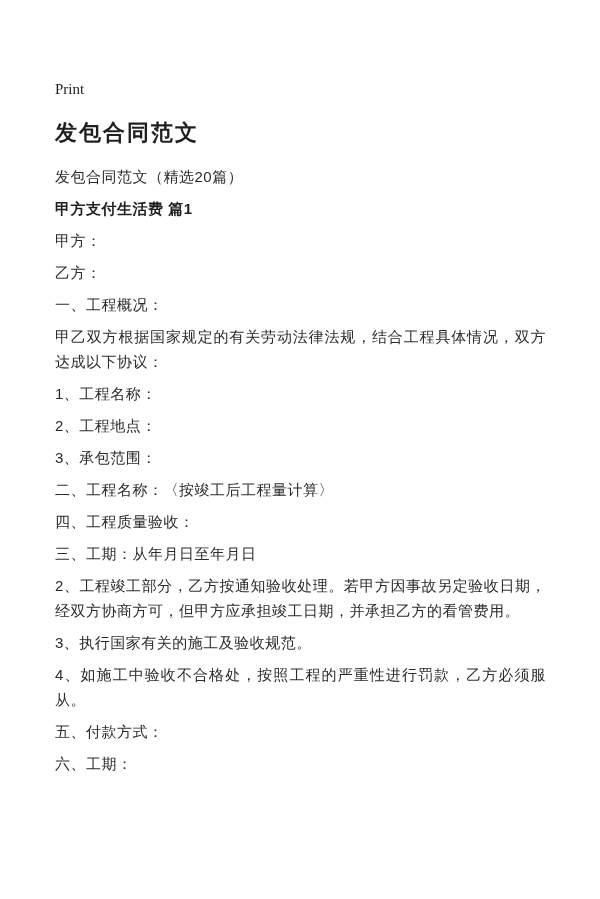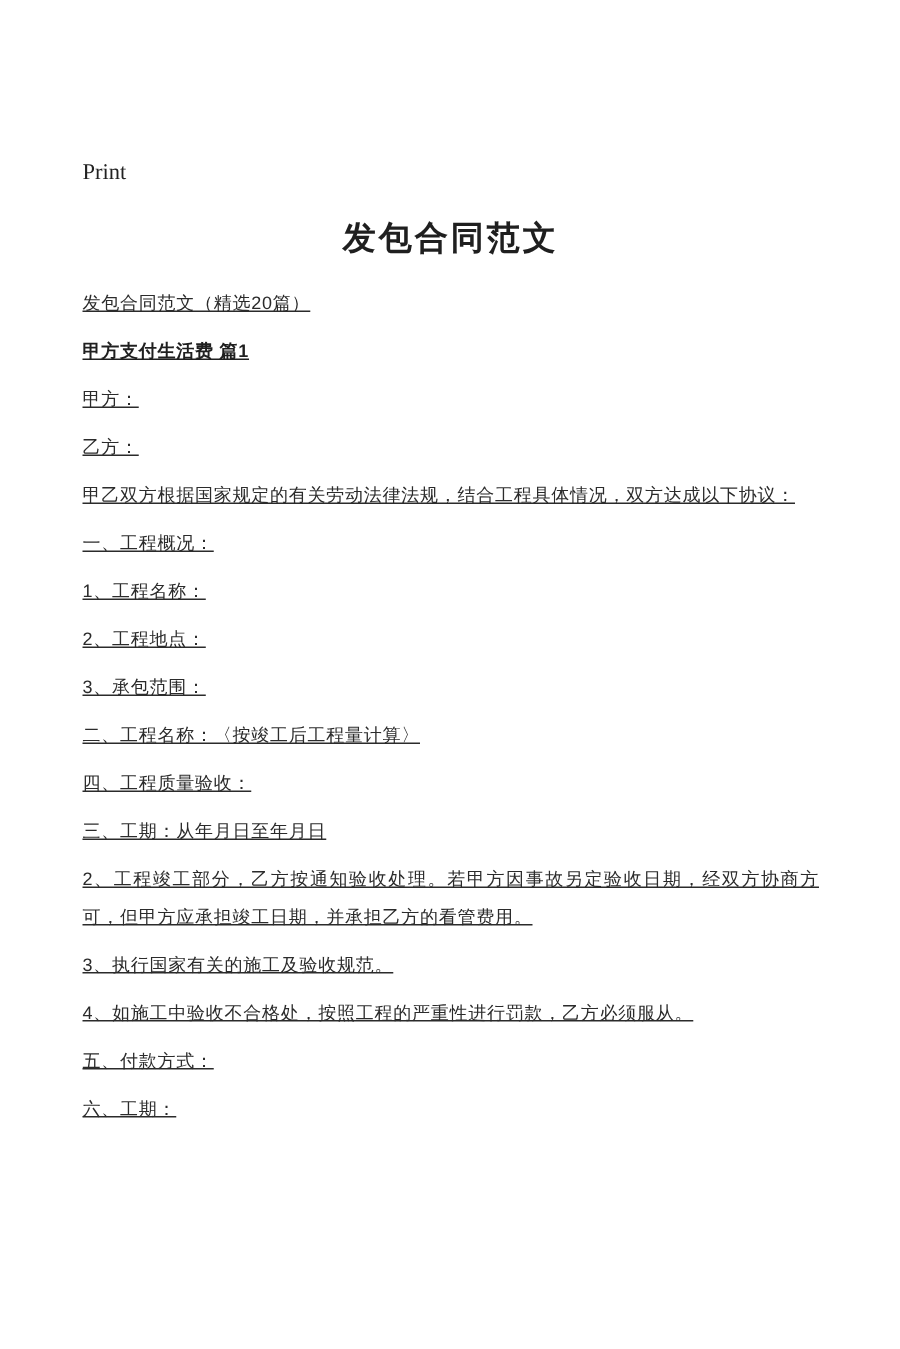--- a/index.html
+++ b/index.html
@@ -13,45 +13,43 @@
     overflow: hidden;
     font-family: "Liberation Sans", sans-serif;
     color: #2b2b2b;
   }
   .page {
     box-sizing: border-box;
     width: 600px;
     height: 685px;
     padding: 80px 54px 0 55px;
     background: #ffffff;
-    margin-top: 26px;
   }
   .print-link {
     display: inline-block;
     font-family: "Liberation Serif", serif;
     font-size: 15px;
     color: #222222;
     text-decoration: none;
     cursor: pointer;
   }
   .doc-title {
     margin: 20px 0 16px 0;
-    text-align: center;
+    text-align: left;
     font-size: 22px;
     font-weight: bold;
     letter-spacing: 2px;
     color: #1f1f1f;
   }
   .doc p {
     margin: 0 0 7px 0;
-    font-size: 12px;
+    font-size: 15px;
     line-height: 25px;
     letter-spacing: 0.5px;
     text-align: justify;
-    text-decoration: underline;
   }
   .doc p.heading {
     font-weight: bold;
     color: #1f1f1f;
   }
 </style>
 </head>
 <body>
 
 <div class="page">
@@ -59,22 +57,22 @@
   <a class="print-link">Print</a>
 
   <h1 class="doc-title">发包合同范文</h1>
 
   <div class="doc">
     <p>发包合同范文（精选20篇）</p>
     <p class="heading">甲方支付生活费 篇1</p>
 
     <p>甲方：</p>
     <p>乙方：</p>
+    <p>一、工程概况：</p>
     <p>甲乙双方根据国家规定的有关劳动法律法规，结合工程具体情况，双方达成以下协议：</p>
-    <p>一、工程概况：</p>
     <p>1、工程名称：</p>
     <p>2、工程地点：</p>
     <p>3、承包范围：</p>
     <p>二、工程名称：〈按竣工后工程量计算〉</p>
     <p>四、工程质量验收：</p>
     <p>三、工期：从年月日至年月日</p>
     <p>2、工程竣工部分，乙方按通知验收处理。若甲方因事故另定验收日期，经双方协商方可，但甲方应承担竣工日期，并承担乙方的看管费用。</p>
     <p>3、执行国家有关的施工及验收规范。</p>
     <p>4、如施工中验收不合格处，按照工程的严重性进行罚款，乙方必须服从。</p>
     <p>五、付款方式：</p>

